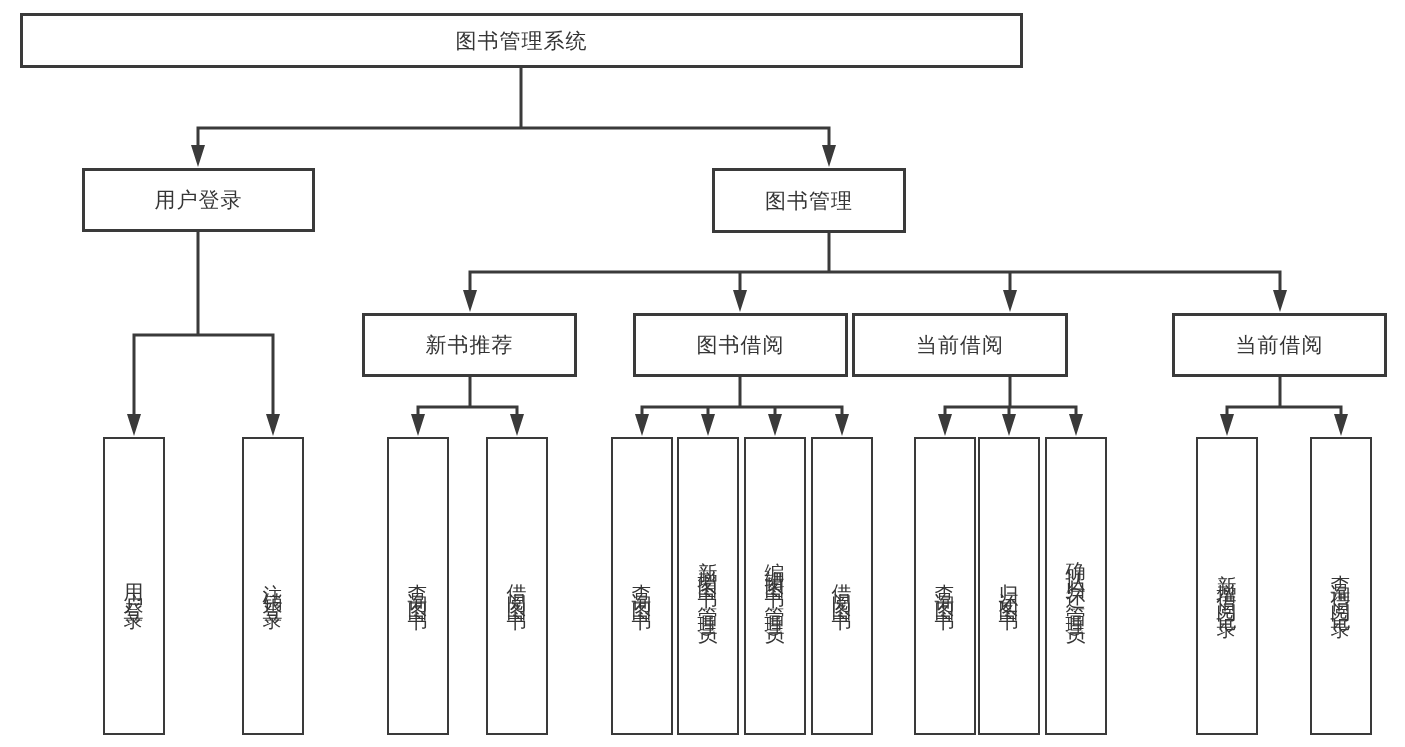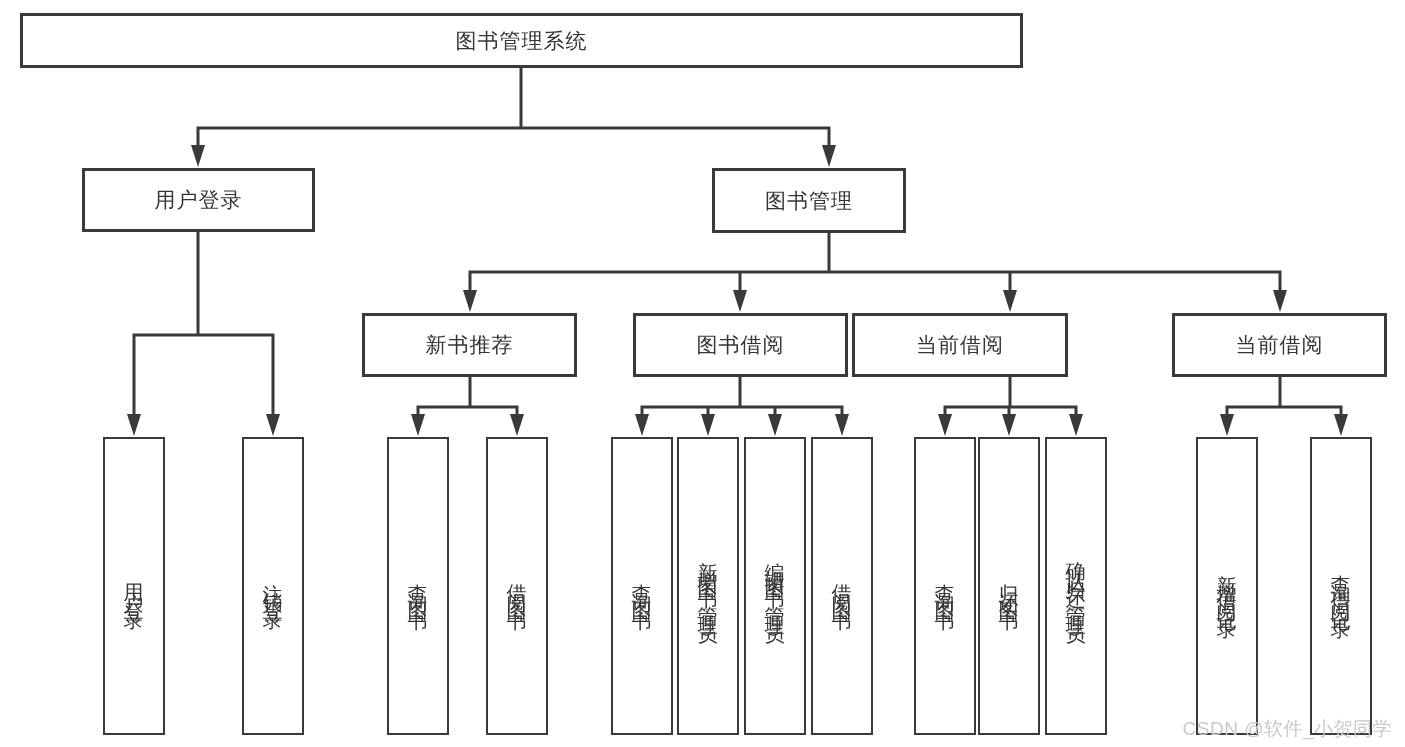--- a/index.html
+++ b/index.html
@@ -102,14 +102,13 @@
   <div class="node v" style="left:744px">编辑图书（管理员）</div>
   <div class="node v" style="left:811px">借阅图书</div>
 
   <div class="node v" style="left:914px">查询图书</div>
   <div class="node v" style="left:978px">归还图书</div>
   <div class="node v" style="left:1045px">确认归还（管理员）</div>
 
   <div class="node v" style="left:1196px">新增借阅记录</div>
   <div class="node v" style="left:1310px">查询借阅记录</div>
 
-  <div class="watermark">CSDN @软件_小贺同学</div>
 </div>
 
 </body></html>

